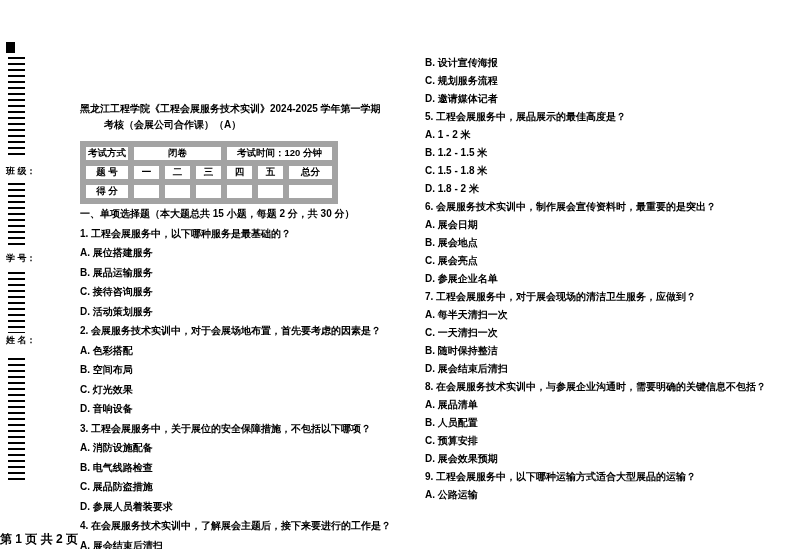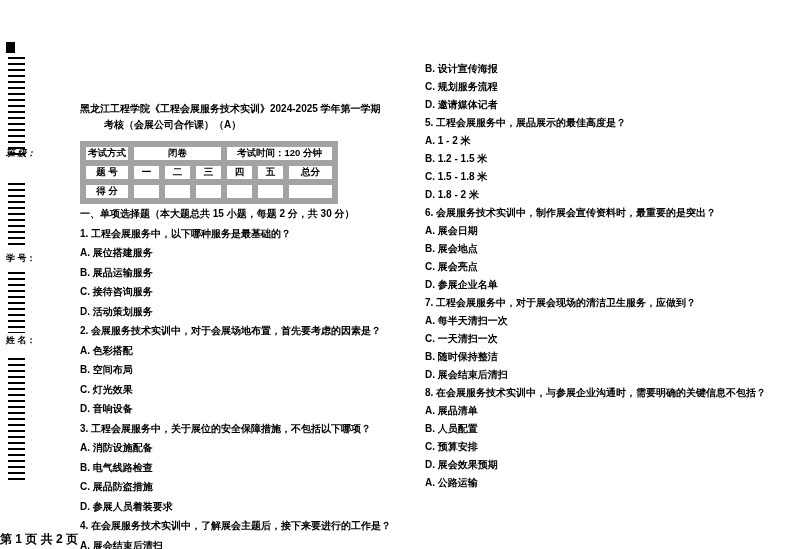--- a/index.html
+++ b/index.html
@@ -20,28 +20,28 @@
     background: repeating-linear-gradient(to bottom, #000 0 2px, transparent 2px 6px);
   }
   .seg-a { top: 57px;  height: 100px; }
   .seg-b { top: 183px; height: 64px; }
   .seg-c { top: 272px; height: 61px; }
   .seg-d { top: 358px; height: 124px; }
   .margin-label {
     position: absolute; left: 0; width: 34px;
     font-size: 9px; font-weight: 700; white-space: nowrap;
   }
-  .lbl-class { top: 147px; font-style: italic; }
+  .lbl-class { top: 165px; }
   .lbl-id    { top: 252px; }
   .lbl-name  { top: 334px; }
   .corner-mark { position: absolute; left: 0; top: 42px; width: 9px; height: 11px; background: #000; }
 
   
   .col-left  { position: absolute; left: 80px;  top: 57px; width: 320px; }
-  .col-right { position: absolute; left: 425px; top: 60px; width: 340px; }
+  .col-right { position: absolute; left: 425px; top: 54px; width: 340px; }
 
   .exam-title { font-size: 10px; font-weight: 700; line-height: 16px; white-space: nowrap; margin-top: 44px; }
   .exam-title .t2 { padding-left: 24px; }
 
   table.info {
     border-collapse: collapse;
     margin-top: 8px;
     table-layout: fixed;
   }
   table.info td {
@@ -166,17 +166,18 @@
     <div class="line-r">7. 工程会展服务中，对于展会现场的清洁卫生服务，应做到？</div>
     <div class="line-r">A. 每半天清扫一次</div>
     <div class="line-r">C. 一天清扫一次</div>
     <div class="line-r">B. 随时保持整洁</div>
     <div class="line-r">D. 展会结束后清扫</div>
     <div class="line-r">8. 在会展服务技术实训中，与参展企业沟通时，需要明确的关键信息不包括？</div>
     <div class="line-r">A. 展品清单</div>
     <div class="line-r">B. 人员配置</div>
     <div class="line-r">C. 预算安排</div>
     <div class="line-r">D. 展会效果预期</div>
+    <div class="line-r">9. 工程会展服务中，以下哪种运输方式适合大型展品的运输？</div>
     <div class="line-r">A. 公路运输</div>
   </div>
 
   <div class="footer">第 1 页 共 2 页</div>
 </div>
 
 </body></html>

